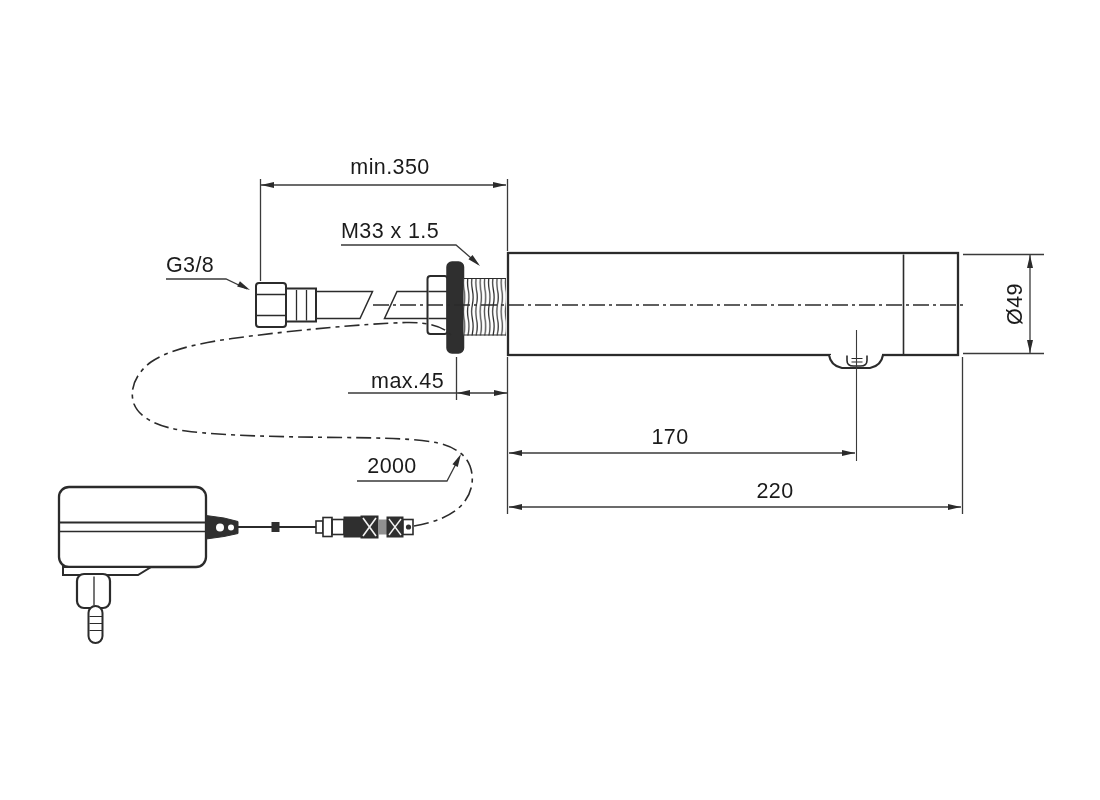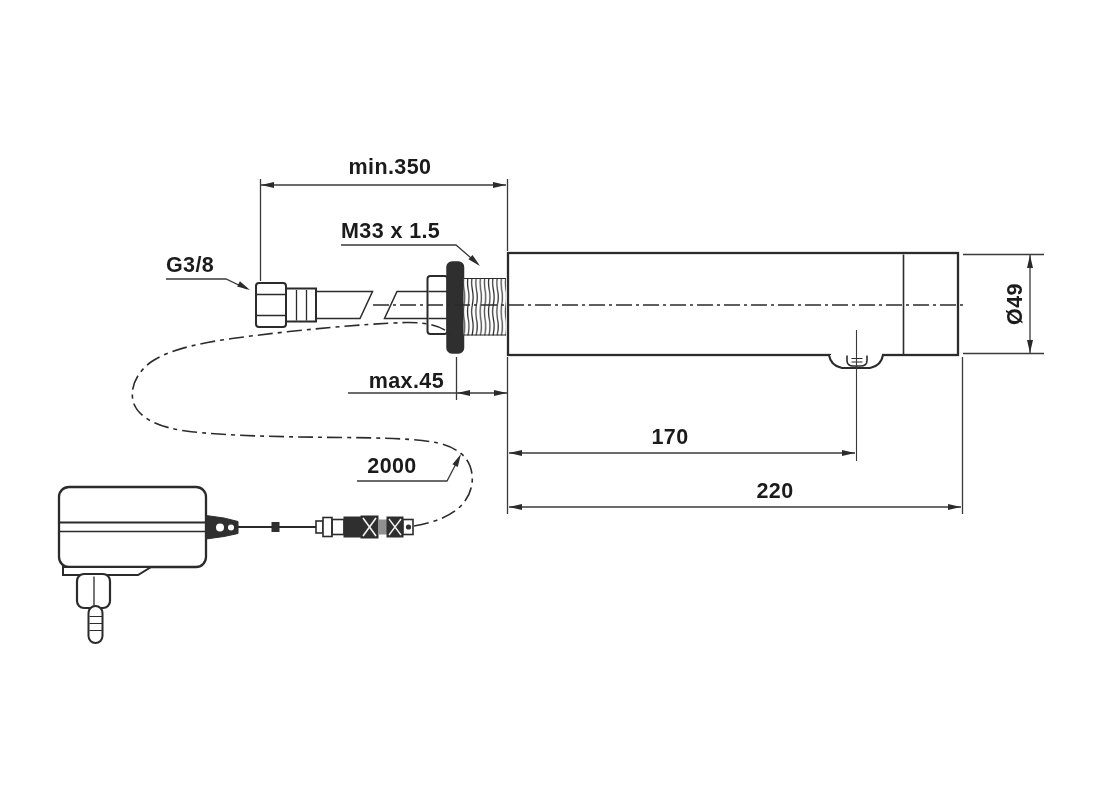--- a/index.html
+++ b/index.html
@@ -1,17 +1,17 @@
 <!DOCTYPE html>
 <html><head>
 <meta charset="utf-8">
 <style>
   html,body{margin:0;padding:0;background:#ffffff;}
   .page{position:relative;width:1100px;height:800px;background:#ffffff;overflow:hidden;
-        font-family:"Liberation Sans", sans-serif;font-weight:bold;}
+        font-family:"Liberation Sans", sans-serif;}
   svg{position:absolute;left:0;top:0;}
   text{font-family:"Liberation Sans", sans-serif;font-size:21.5px;fill:#1b1b1b;letter-spacing:0.4px;}
   .ln{stroke:#2b2b2b;fill:none;}
   .thin{stroke:#3a3a3a;stroke-width:1.3;fill:none;}
   .whitefill{fill:#ffffff;}
   .darkfill{fill:#2f2f2f;stroke:#2f2f2f;}
 </style>
 </head>
 <body>
 

